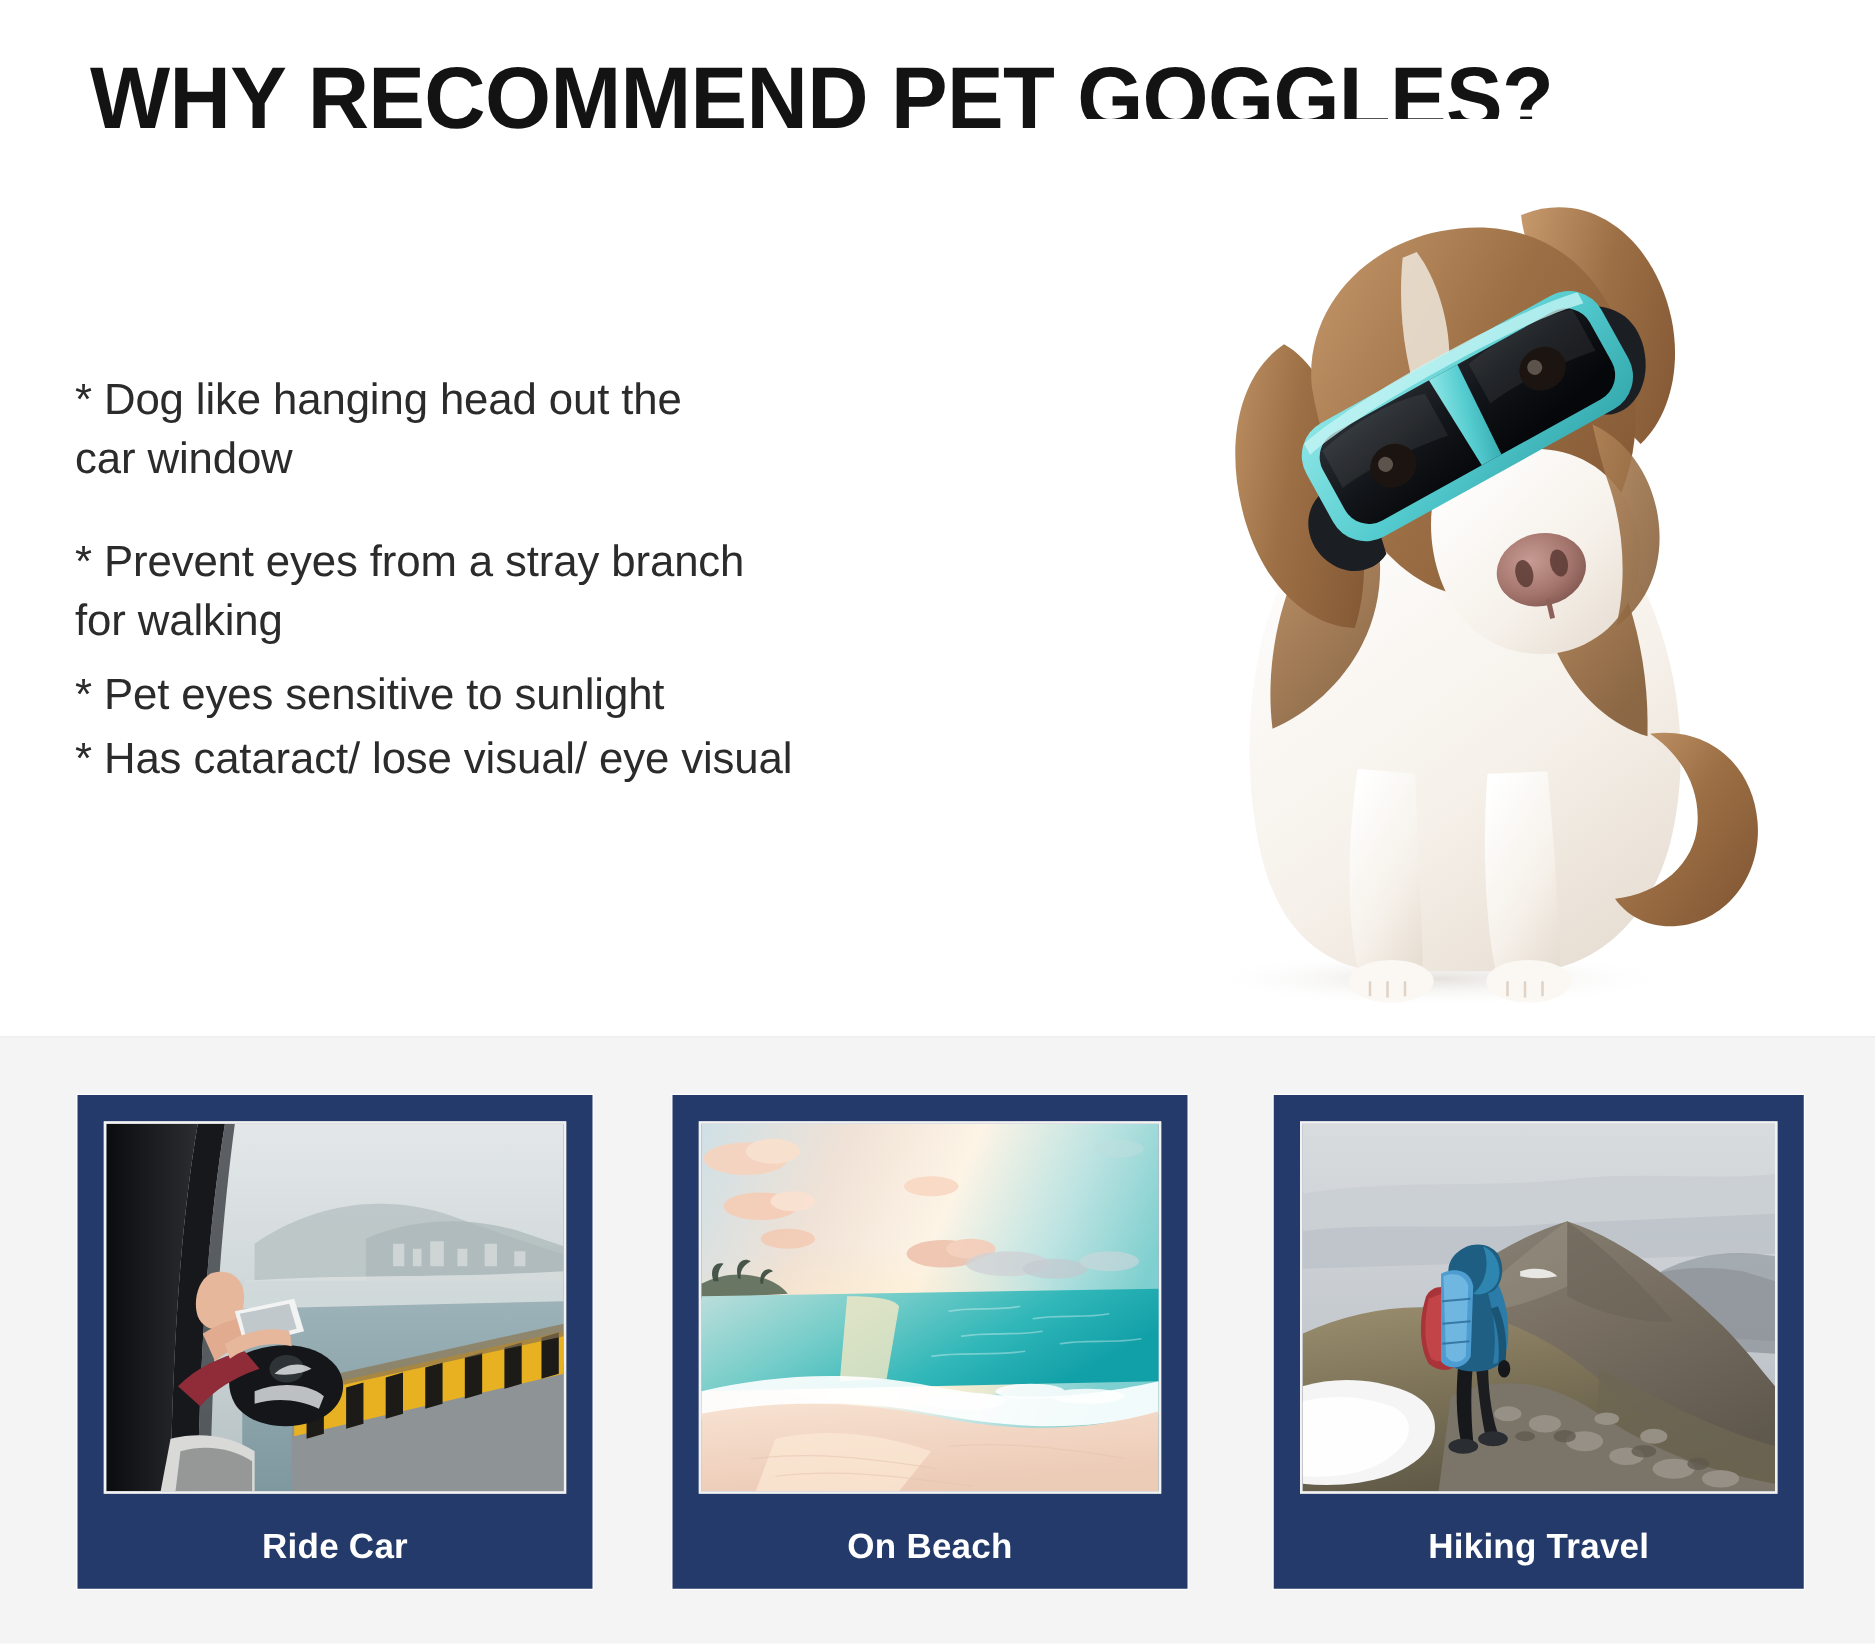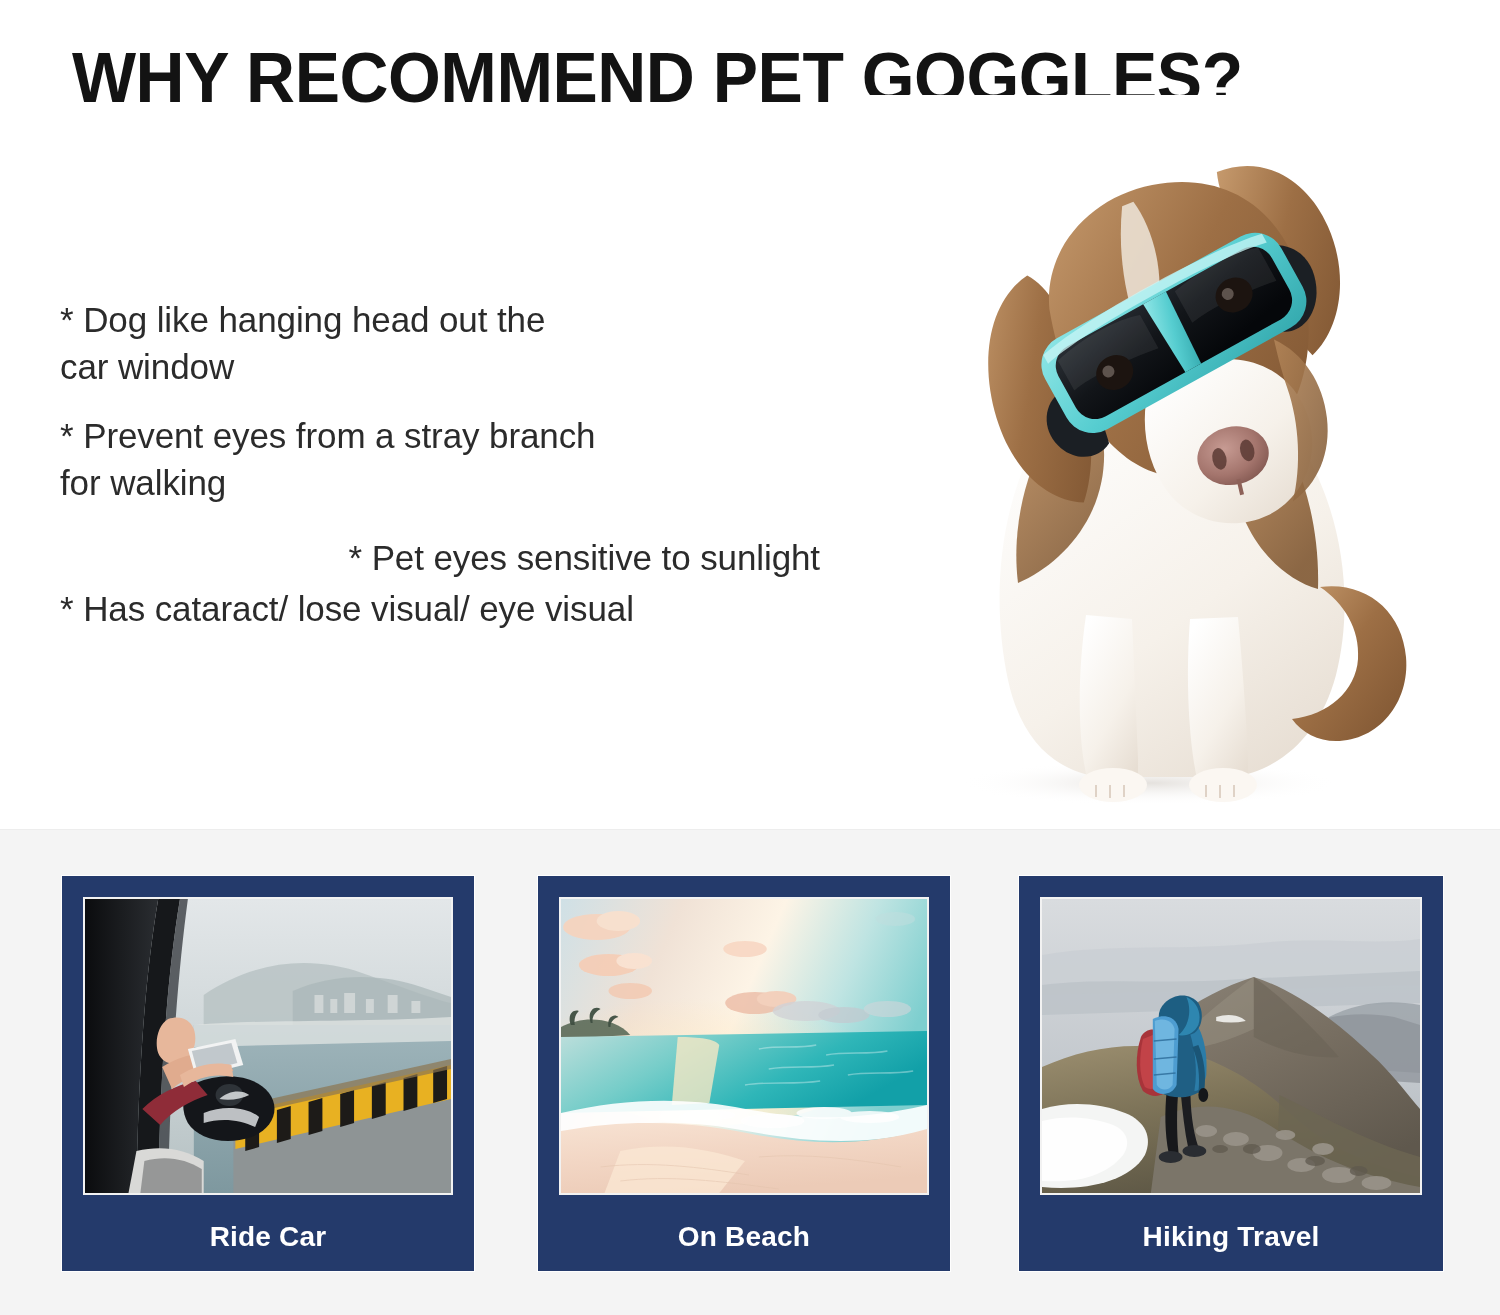--- a/index.html
+++ b/index.html
@@ -50,23 +50,23 @@
     width: 760px;
   }
   .bullet {
     font-family: "Liberation Sans", sans-serif;
     font-size: 35px;
     line-height: 47px;
     color: #2b2b2b;
     letter-spacing: -0.1px;
     white-space: pre-line;
   }
-  .bullet.b1 { margin-bottom: 22px; }
-  .bullet.b2 { margin-bottom: 28px; }
-  .bullet.b3 { margin-bottom: 4px; text-align: right; }
+  .bullet.b1 { margin-bottom: 36px; }
+  .bullet.b2 { margin-bottom: 12px; }
+  .bullet.b3 { margin-bottom: 4px; }
 
   
   #dog-photo {
     position: absolute;
     left: 850px;
     top: 95px;
     width: 600px;
     height: 715px;
     overflow: hidden;
   }

